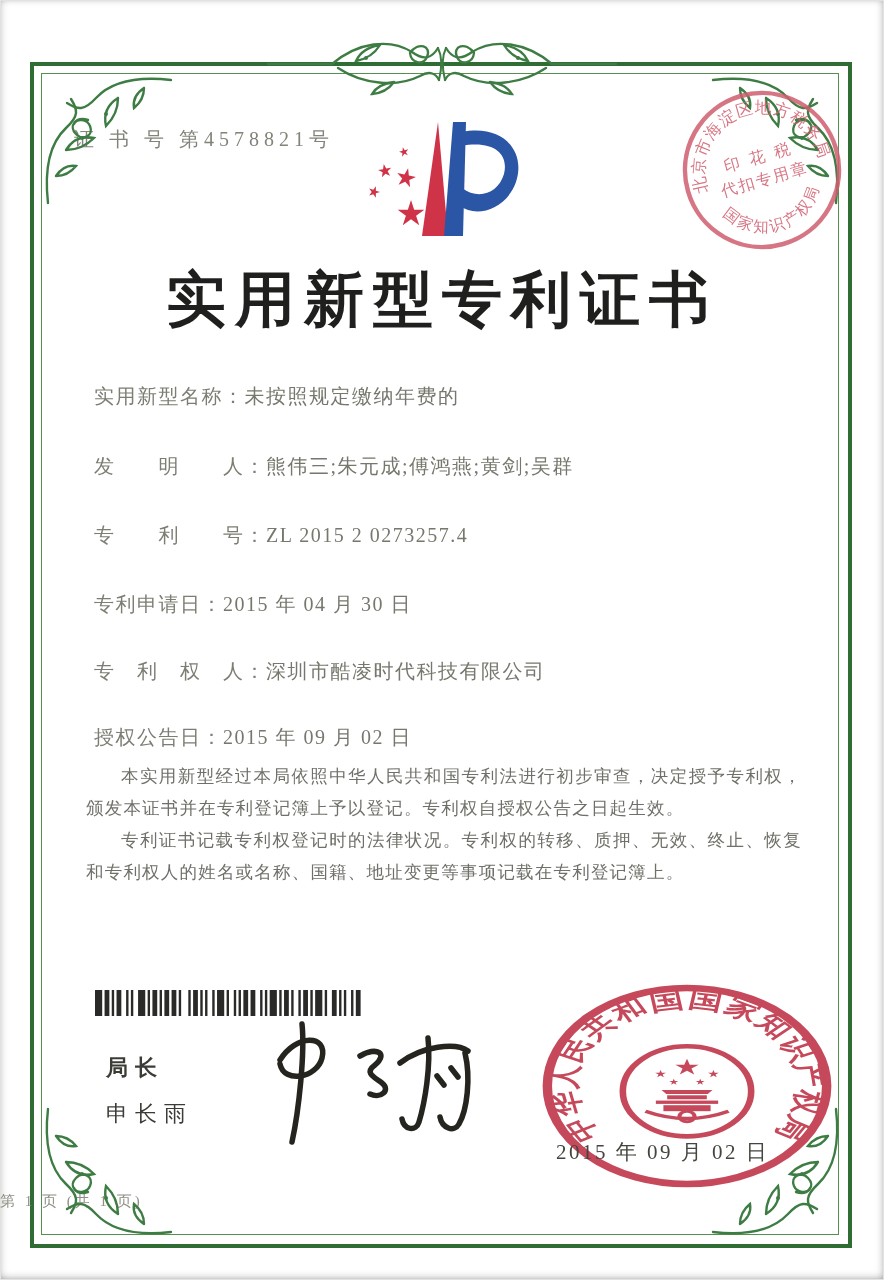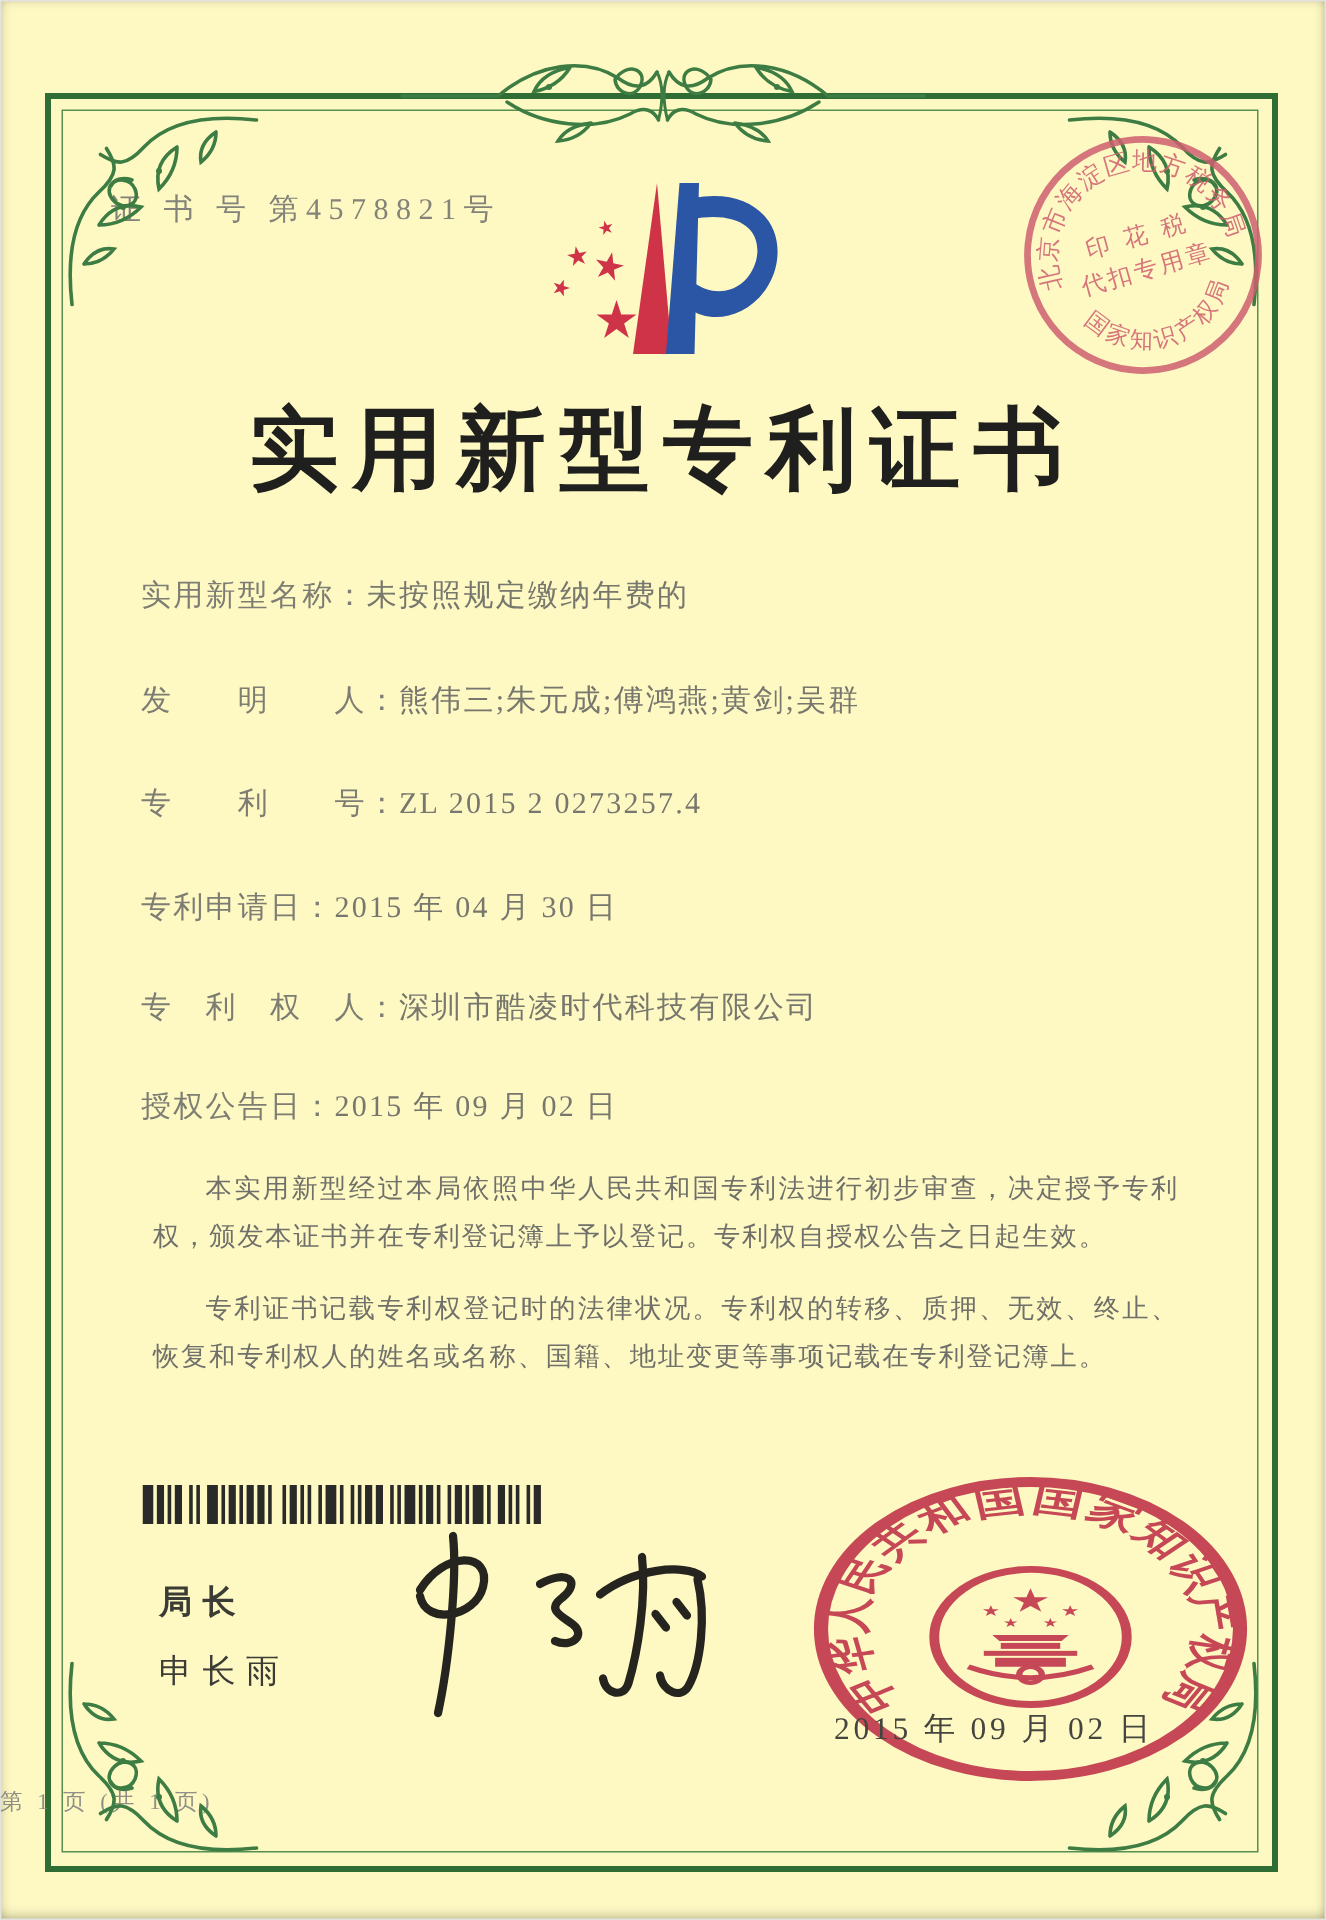--- a/index.html
+++ b/index.html
@@ -1,37 +1,37 @@
 <!DOCTYPE html>
 <html><head>
 <meta charset="utf-8">
 <style>
   html,body{margin:0;padding:0;background:#777;}
   .page{
     position:relative;width:884px;height:1280px;margin:0 auto;
-    background:#fef9c3;overflow:hidden;
+    background:#ffffff;overflow:hidden;
     font-family:"Liberation Serif","DejaVu Serif",serif;
     box-shadow:inset 0 0 0 1px #e2e2de, inset -6px 0 8px -6px rgba(0,0,0,.35),
                inset 6px 0 8px -6px rgba(0,0,0,.25), inset 0 -7px 9px -6px rgba(0,0,0,.35),
                inset 0 5px 7px -5px rgba(0,0,0,.2);
   }
   .abs{position:absolute;}
   
   .frame-outer{left:30px;top:62px;width:814px;height:1178px;border:4px solid #2f6d35;}
   .frame-inner{left:41px;top:73px;width:796px;height:1160px;border:1px solid #55904f;}
   
   .cert-no{left:74px;top:126px;font-size:20px;letter-spacing:5px;color:#83837a;white-space:nowrap;}
   .title{left:0;top:260px;width:884px;text-align:center;font-size:60px;font-weight:700;
          letter-spacing:9px;color:#1f1f1d;}
   .field{left:94px;width:720px;font-size:20px;color:#7d7d74;letter-spacing:1.5px;white-space:nowrap;}
   .f-label{color:#7d7d74;}
   .f-value{color:#77776e;}
   .paras{left:86px;top:760px;width:716px;font-size:17.5px;line-height:32px;color:#70706a;
          letter-spacing:1.2px;text-align:justify;}
-  .paras p{margin:16px;text-indent:2em;}
+  .paras p{margin:0;text-indent:2em;}
   .post-label{left:106px;top:1053px;font-size:22px;letter-spacing:7px;color:#3c3c37;font-weight:bold;}
   .post-name{left:106px;top:1099px;font-size:22px;letter-spacing:7px;color:#3c3c37;}
   .seal-date{left:556px;top:1138px;font-size:21px;letter-spacing:2.5px;color:#45453f;z-index:6;}
   .footer-page{left:0;top:1192px;width:884px;text-align:left;font-size:15px;
                letter-spacing:3px;color:#8f8f85;}
   
   .logo{left:356px;top:116px;}
   .tax-seal{left:672px;top:80px;transform:rotate(-16deg);opacity:.85;z-index:5;}
   .office-seal{left:536px;top:980px;z-index:4;opacity:.92;}
   .barcode{left:95px;top:990px;}

